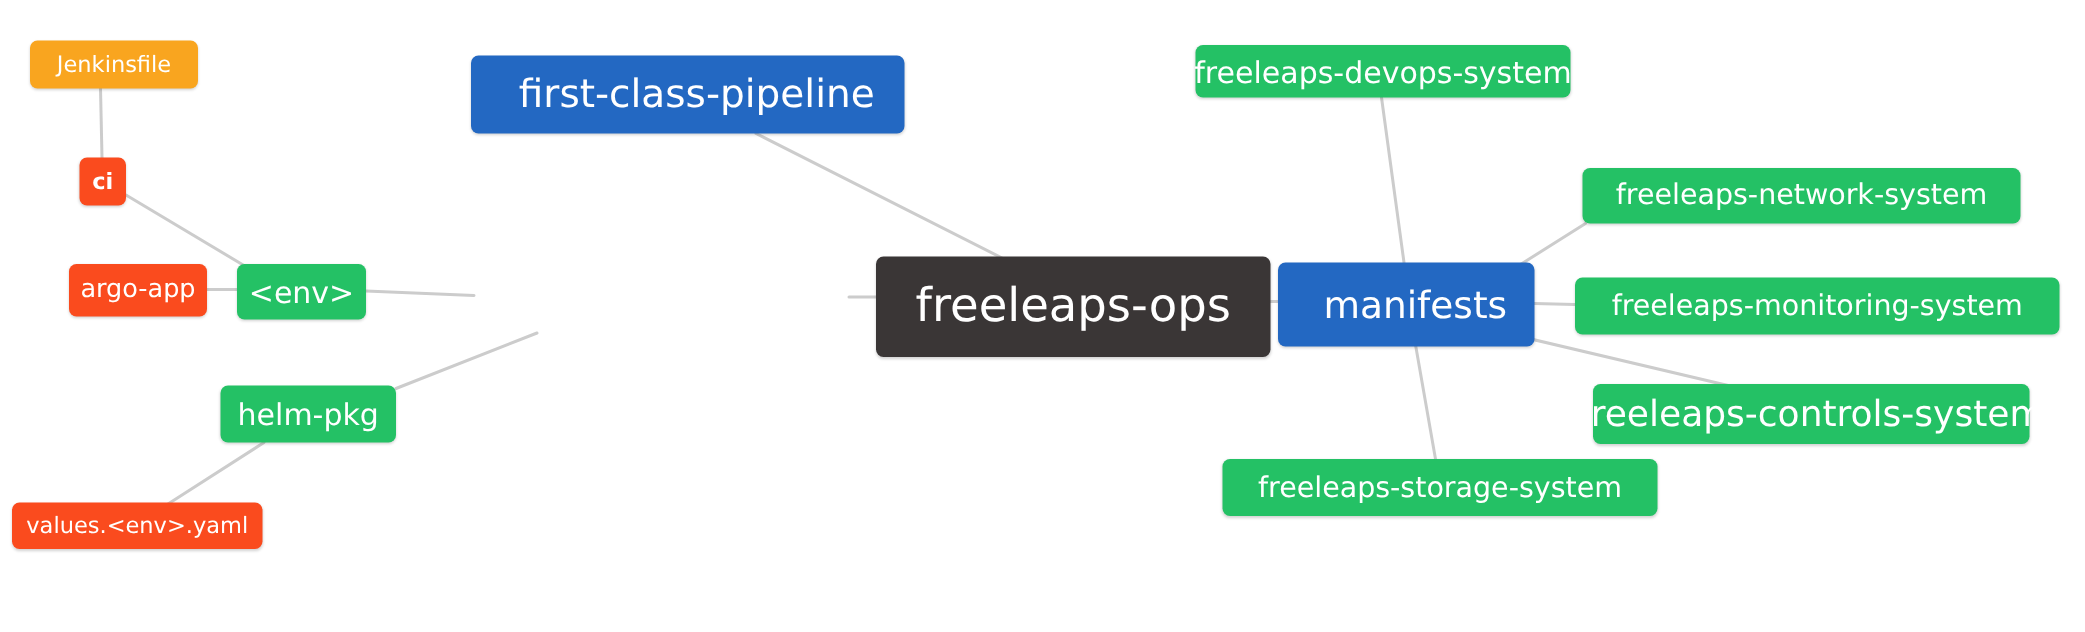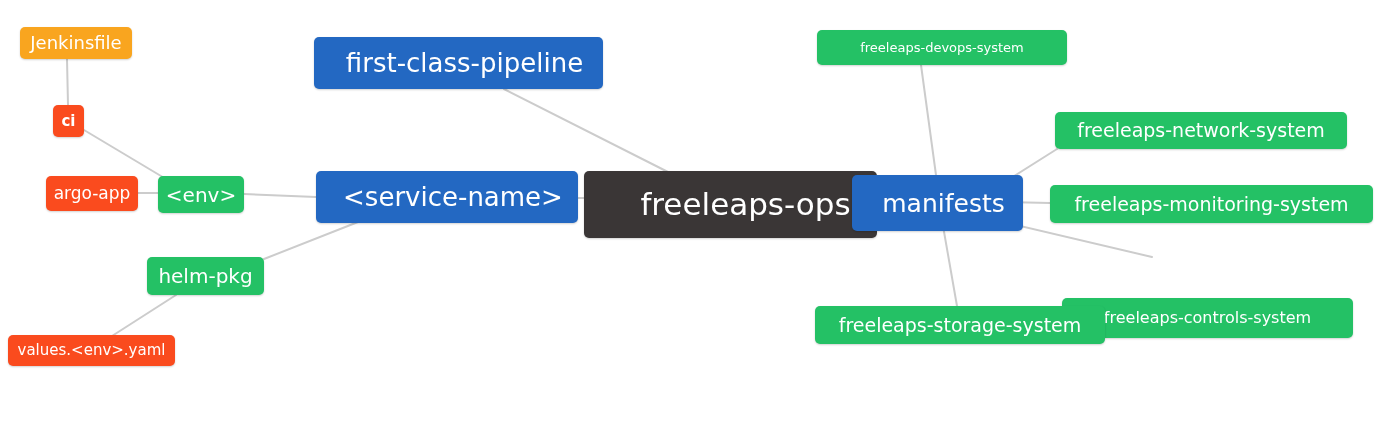--- a/index.html
+++ b/index.html
@@ -15,21 +15,21 @@
   .node{
     position:absolute;
     display:flex;align-items:center;justify-content:center;
     color:var(--c-text,#ffffff);
     border-radius:5px;
     white-space:nowrap;
     box-shadow:0 1px 2px rgba(0,0,0,0.18);
     cursor:default;
     line-height:1;
   }
-  .lv-root{background:var(--c-root,#3a3636);padding-left:30px;}
+  .lv-root{background:var(--c-root,#3a3636);}
   .lv-1{background:var(--c-level1,#2368c2);padding-left:12px;}
   .lv-2{background:var(--c-level2,#24c165);}
   .lv-3{background:var(--c-level3,#fa4b1e);}
   .lv-4{background:var(--c-level4,#f9a51f);}
 </style>
 </head>
 <body>
 
 <div class="canvas">
 
@@ -43,29 +43,28 @@
     <line x1="504" y1="89" x2="668" y2="172"></line>
     <line x1="566" y1="198" x2="584" y2="198"></line>
     <line x1="847" y1="201" x2="852" y2="201"></line>
     <line x1="921" y1="65" x2="936" y2="175"></line>
     <line x1="1011" y1="178" x2="1057" y2="149"></line>
     <line x1="1011" y1="202" x2="1050" y2="203"></line>
     <line x1="1012" y1="224" x2="1152" y2="257"></line>
     <line x1="943" y1="226" x2="957" y2="306"></line>
   </svg>
 
-  <div class="node lv-4" style="left:20px;  top:27px;  width:112px;  height:32px; font-size:18px;">Jenkinsfile</div>
+  <div class="node lv-4" style="left:20px;  top:27px;  width:112px;  height:32px; font-size:15px;">Jenkinsfile</div>
   <div class="node lv-3" style="left:53px;  top:105px; width:31px;  height:32px; font-size:15px;font-weight:bold;">ci</div>
   <div class="node lv-3" style="left:31px;  top:176px; width:92px;  height:35px; font-size:17px;margin-left:15px;">argo-app</div>
   <div class="node lv-2" style="left:158px; top:176px; width:86px;  height:37px; font-size:20px;">&lt;env&gt;</div>
   <div class="node lv-2" style="left:147px; top:257px; width:117px; height:38px; font-size:20px;">helm-pkg</div>
   <div class="node lv-3" style="left:8px;   top:335px; width:167px; height:31px; font-size:15px;text-align:center;">values.&lt;env&gt;.yaml</div>
   <div class="node lv-1" style="left:314px; top:37px;  width:277px; height:52px; font-size:26px;">first-class-pipeline</div>
-  <div class="node lv-1" style="left:316px; top:171px; width:250px; height:52px; font-size:26px;">&lt;service-name&gt;</div>
   <div class="node lv-root" style="left:584px; top:171px; width:263px; height:67px; font-size:31px;">freeleaps-ops</div>
   <div class="node lv-1" style="left:852px; top:175px; width:159px; height:56px; font-size:25px;">manifests</div>
-  <div class="node lv-2" style="left:797px; top:30px;  width:250px; height:35px; font-size:13px;margin-left:20px;">freeleaps-devops-system</div>
+  <div class="node lv-2" style="left:797px; top:30px;  width:250px; height:35px; font-size:20px;">freeleaps-devops-system</div>
   <div class="node lv-2" style="left:1055px;top:112px; width:292px; height:37px; font-size:19px;text-align:right;">freeleaps-network-system</div>
   <div class="node lv-2" style="left:1050px;top:185px; width:323px; height:38px; font-size:19px;">freeleaps-monitoring-system</div>
-  <div class="node lv-2" style="left:1062px;top:256px; width:291px; height:40px; font-size:16px;margin-top:42px;">freeleaps-controls-system</div>
+  <div class="node lv-2" style="left:1062px;top:256px; width:291px; height:40px; font-size:24px;">freeleaps-controls-system</div>
   <div class="node lv-2" style="left:815px; top:306px; width:290px; height:38px; font-size:19px;">freeleaps-storage-system</div>
 
 </div>
 
 </body></html>

